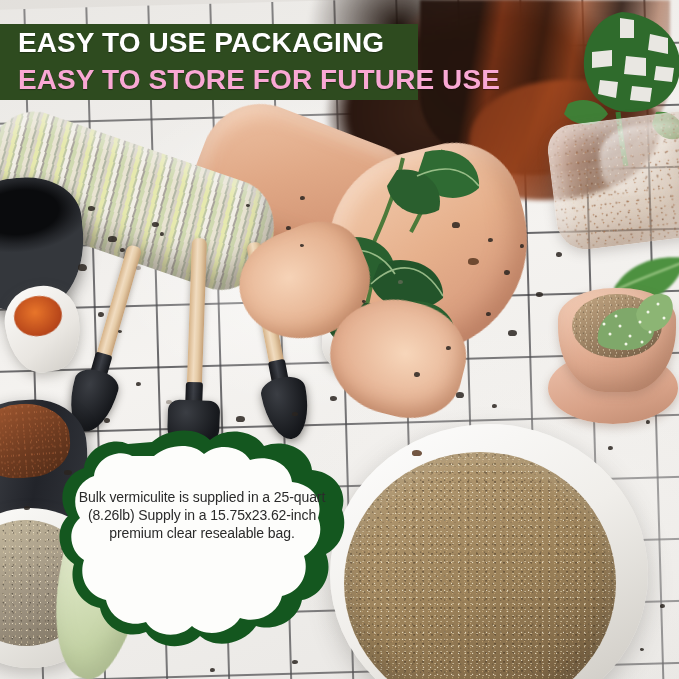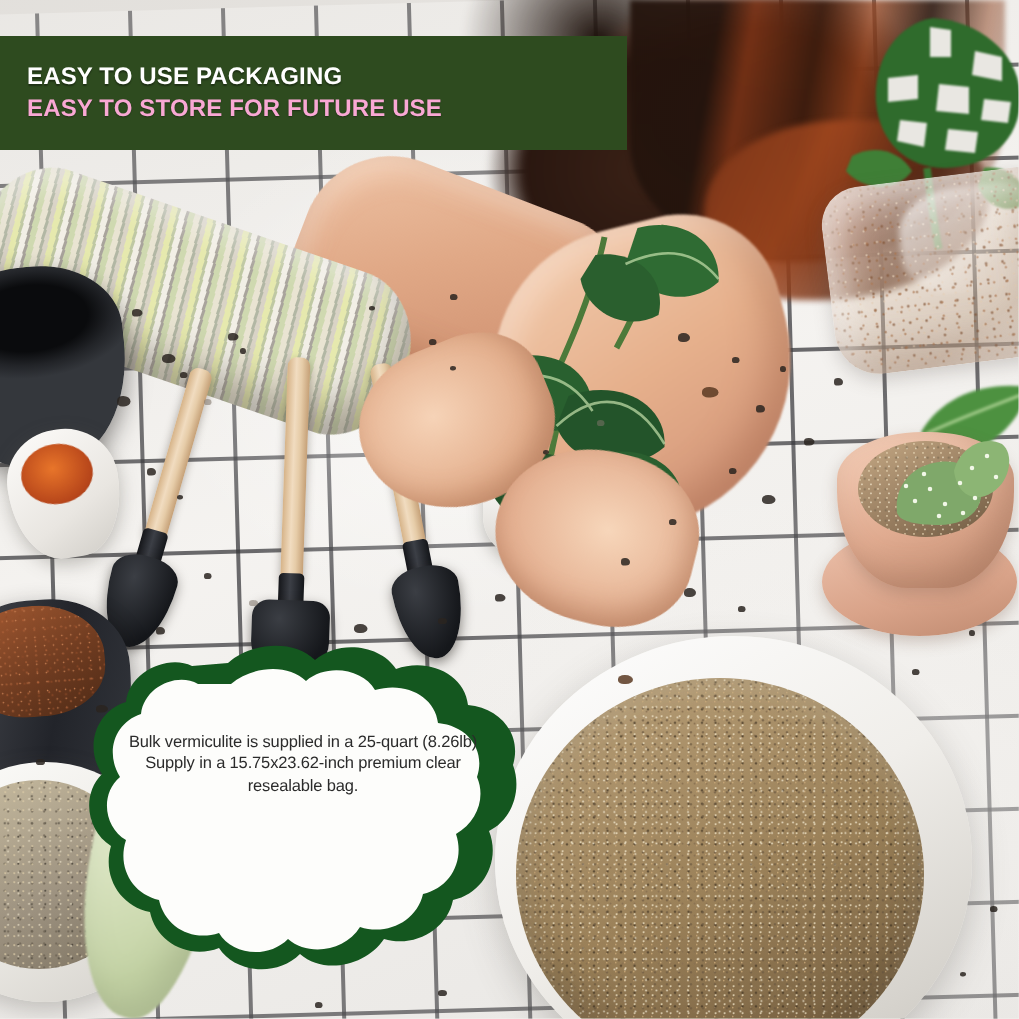--- a/index.html
+++ b/index.html
@@ -312,38 +312,38 @@
   .banner {
     position: absolute; left: 0; top: 24px;
     width: 418px; height: 76px;
     display: flex; flex-direction: column;
     justify-content: center;
     padding-left: 18px;
   }
   .banner-line {
     color: #ffffff;
     font-weight: 700;
-    font-size: 16px;
+    font-size: 28px;
     letter-spacing: 0.1px;
     line-height: 1.32;
     white-space: nowrap;
     text-shadow: 0 1px 1px rgba(0,0,0,0.35);
   }
 
   
   .callout {
     position: absolute; left: 56px; top: 428px;
     width: 292px; height: 228px;
   }
   .callout svg { position: absolute; left: 0; top: 0; }
   .callout-text {
     position: absolute; left: 22px; top: 60px; width: 248px;
     text-align: center;
     color: #2b2b2b;
-    font-size: 11px;
+    font-size: 14px;
     line-height: 1.3;
     font-weight: 400;
     letter-spacing: -0.1px;
   }
 </style>
 </head>
 <body>
 
 <div id="stage">
 

